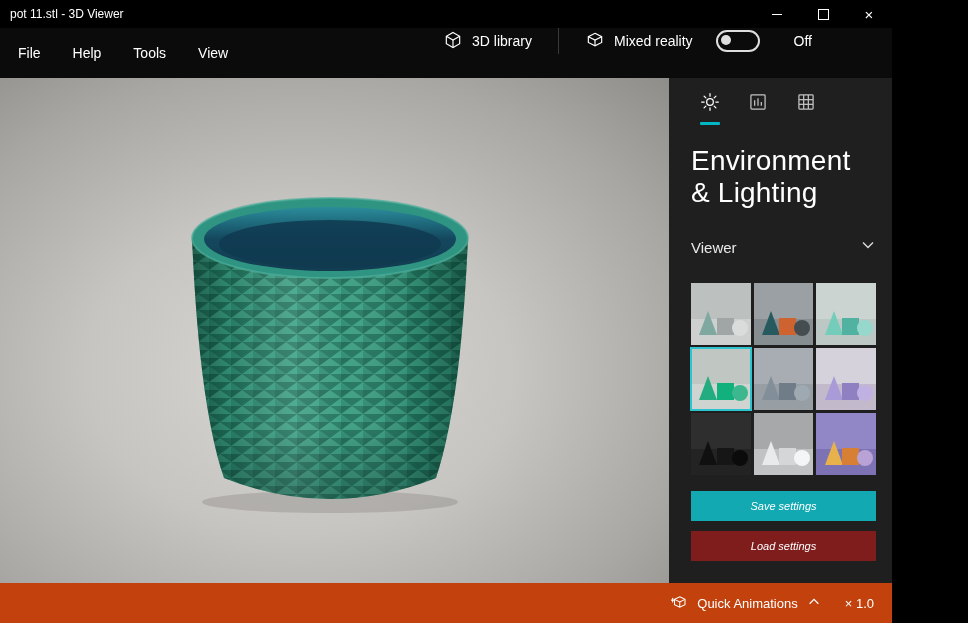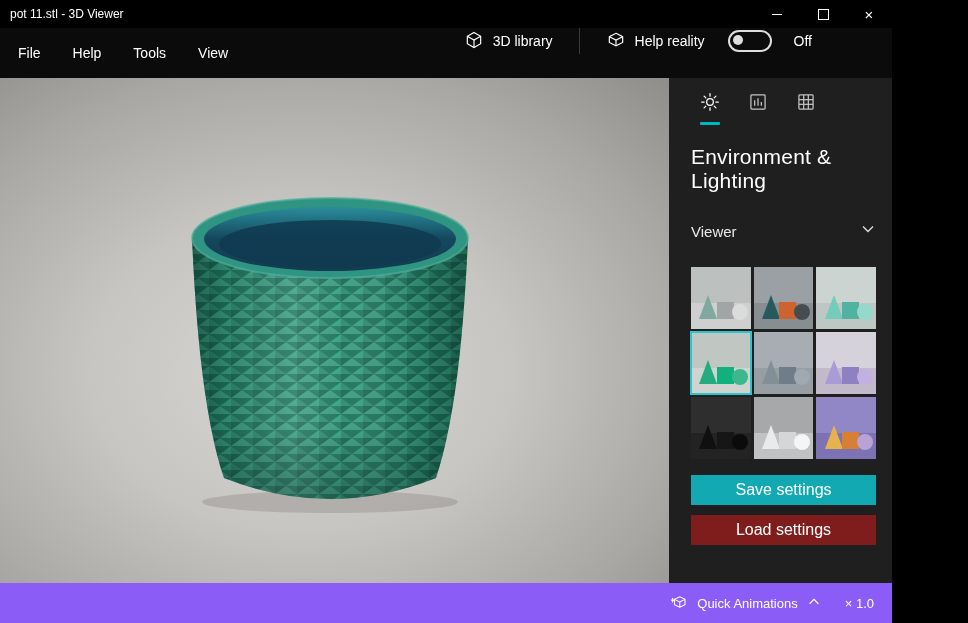--- a/index.html
+++ b/index.html
@@ -17,49 +17,49 @@
 
   
   .menubar{height:50px;background:#0b0b0b;color:#fff;display:flex;align-items:flex-start;flex:0 0 auto;}
   .menus{display:flex;align-items:center;padding-left:2px;}
   .menu-item{font-size:14px;padding:0 16px;height:50px;display:flex;align-items:center;cursor:pointer;}
   .menubar-right{margin-left:auto;display:flex;align-items:center;padding-right:80px;}
   .icon-label{display:flex;align-items:center;gap:9px;font-size:14px;cursor:pointer;}
   .v-divider{width:1px;height:26px;background:#3a3a3a;margin:0 26px;}
   .toggle{width:40px;height:18px;border:2px solid #dedede;border-radius:11px;margin-left:14px;position:relative;cursor:pointer;background:transparent;}
   .toggle .knob{position:absolute;left:3px;top:3px;width:10px;height:10px;border-radius:50%;background:#dedede;}
-  .toggle-state{font-size:14px;margin-left:13px;}
+  .toggle-state{font-size:14px;margin-left:25px;}
 
   
   .content{flex:1;display:flex;min-height:0;}
   .viewport{width:669px;position:relative;flex:0 0 auto;}
   .viewport svg{position:absolute;inset:0;display:block;}
 
   .panel{flex:1;background:#1f1f1f;color:#fff;box-sizing:border-box;padding:8px 16px 0 22px;overflow:hidden;}
   .tabs{display:flex;gap:10px;}
   .tab{width:38px;padding-top:6px;display:flex;flex-direction:column;align-items:center;cursor:pointer;}
   .tab svg{stroke:#c3c3c3;}
   .tab.selected svg{stroke:#fff;}
   .tab .tab-underline{height:3px;width:20px;margin-top:6px;background:transparent;border-radius:1px;}
   .tab.selected .tab-underline{background:var(--accent,#00b7c3);}
-  .panel-title{font-size:21px;font-weight:300;color:#fff;margin-top:20px;letter-spacing:.2px;}
+  .panel-title{font-size:28px;font-weight:300;color:#fff;margin-top:20px;letter-spacing:.2px;}
   .themes-header{margin-top:28px;display:flex;align-items:center;justify-content:space-between;cursor:pointer;}
   .themes-label{font-size:15px;color:#eaeaea;}
   .themes-grid{margin-top:26px;display:grid;grid-template-columns:repeat(3,1fr);gap:3px;}
   .thumb{height:62px;position:relative;overflow:hidden;cursor:pointer;}
   .thumb.selected{outline:2px solid #2cc5cf;outline-offset:-1px;}
   .cone{position:absolute;left:14%;bottom:16%;width:0;height:0;border-left:9px solid transparent;border-right:9px solid transparent;border-bottom:24px solid #888;}
   .cube{position:absolute;left:43%;bottom:16%;width:17px;height:17px;}
   .sphere{position:absolute;left:68%;bottom:14%;width:16px;height:16px;border-radius:50%;}
-  .btn{display:block;width:100%;height:30px;border:none;font-size:16px;font-family:inherit;color:#fff;cursor:pointer;}
+  .btn{display:block;width:100%;height:30px;border:none;font-size:11px;font-family:inherit;color:#fff;cursor:pointer;font-style:italic;}
   .btn.save{margin-top:16px;background:var(--accent-button,#12a9b2);}
   .btn.load{margin-top:10px;background:#7f1d1d;}
 
   
-  .bottombar{height:40px;background:#8b5cf6;color:#fff;display:flex;align-items:center;justify-content:flex-end;padding-right:18px;flex:0 0 auto;}
+  .bottombar{height:40px;background:#c2410c;color:#fff;display:flex;align-items:center;justify-content:flex-end;padding-right:18px;flex:0 0 auto;}
   .qa-group{display:flex;align-items:center;gap:9px;font-size:13px;cursor:pointer;margin-right:24px;}
   .speed{font-size:13px;cursor:pointer;}
 </style>
 </head>
 <body>
 
 <div class="window">
 
   <div class="titlebar">
     <span class="title">pot 11.stl - 3D Viewer</span>
@@ -96,21 +96,21 @@
       </div>
       <div class="v-divider"></div>
       <div class="icon-label">
         <span>
           <svg width="20" height="20" viewBox="0 0 24 24" fill="none" stroke="#fff" stroke-width="1.4">
             <path d="M12 4 L20 8 V15 L12 19 L4 15 V8 Z"></path>
               <path d="M4 8 L12 12 L20 8"></path>
               <path d="M12 12 V19"></path>
           </svg>
         </span>
-        <span>Help reality</span>
+        <span>Mixed reality</span>
         <span class="toggle">
             <span class="knob"></span>
           </span>
         <span class="toggle-state">Off</span>
       </div>
     </div>
   </div>
 
   <div class="content">
 

